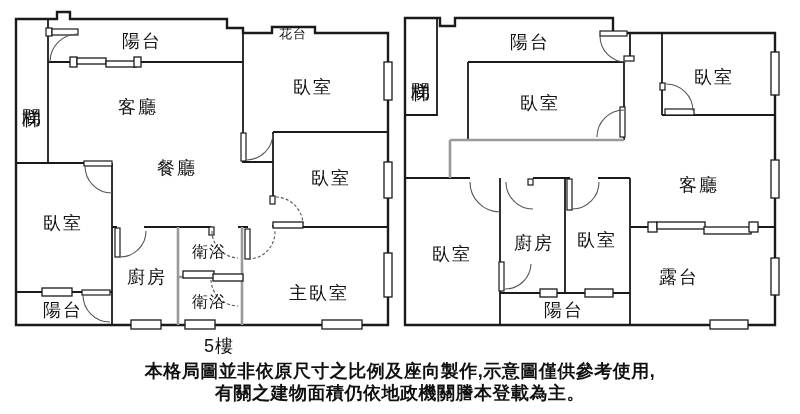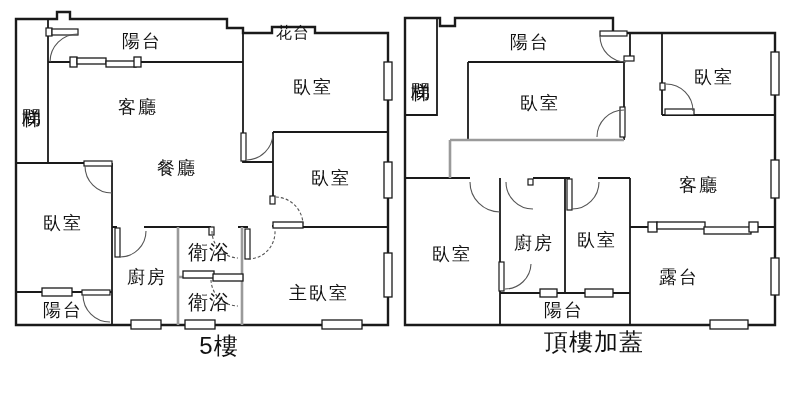--- a/index.html
+++ b/index.html
@@ -9,23 +9,23 @@
   .wall{fill:none;stroke:var(--wall,#1a1a1a);stroke-width:2.4;}
   .iwall{fill:none;stroke:var(--wall,#1a1a1a);stroke-width:1.8;}
   .gwall{fill:none;stroke:var(--partition,#9a9a9a);stroke-width:2.6;}
   .arc{fill:none;stroke:var(--door-arc,#555);stroke-width:1.1;}
   .arcd{fill:none;stroke:var(--door-arc,#555);stroke-width:1.1;stroke-dasharray:3 2;}
   .win{fill:#fff;stroke:var(--wall,#1a1a1a);stroke-width:1.3;}
   .leaf{fill:#fff;stroke:var(--wall,#1a1a1a);stroke-width:1.2;}
   .lbl{position:absolute;transform:translate(-50%,-50%);font-size:18px;line-height:1;
        white-space:nowrap;letter-spacing:2px;}
   .lbl-v{writing-mode:vertical-rl;text-orientation:upright;letter-spacing:0;font-size:19px;line-height:1;}
-  .lbl-sm{font-size:16px;letter-spacing:1px;}
-  .lbl-md{font-size:20px;letter-spacing:1px;}
-  .cap{font-size:24px;letter-spacing:1px;text-align:right;}
+  .lbl-sm{font-size:13px;letter-spacing:1px;}
+  .lbl-md{font-size:16px;letter-spacing:1px;}
+  .cap{font-size:18px;letter-spacing:1px;text-align:right;}
   .disc{position:absolute;transform:translate(-50%,-50%);font-size:18px;font-weight:bold;
         white-space:nowrap;letter-spacing:0.5px;}
 </style>
 </head>
 <body>
 
 <div class="stage">
 
   <svg width="800" height="414" viewBox="0 0 800 414">
 
@@ -128,16 +128,17 @@
   <div class="lbl lbl-v" style="left:421px;top:68px">梯間</div>
   <div class="lbl" style="left:530px;top:42px">陽台</div>
   <div class="lbl" style="left:540px;top:103px">臥室</div>
   <div class="lbl" style="left:714px;top:77px">臥室</div>
   <div class="lbl" style="left:699px;top:185px">客廳</div>
   <div class="lbl" style="left:452px;top:254px">臥室</div>
   <div class="lbl" style="left:534px;top:243px">廚房</div>
   <div class="lbl" style="left:597px;top:240px">臥室</div>
   <div class="lbl" style="left:564px;top:310px">陽台</div>
   <div class="lbl" style="left:679px;top:277px">露台</div>
-  <div class="lbl cap" style="left:594px;top:342px">頂樓加蓋</div>
 
+  <div class="disc" style="left:400px;top:371px">本格局圖並非依原尺寸之比例及座向製作,示意圖僅供參考使用,</div>
+  <div class="disc" style="left:400px;top:393px">有關之建物面積仍依地政機關謄本登載為主。</div>
 
 </div>
 
 </body></html>

